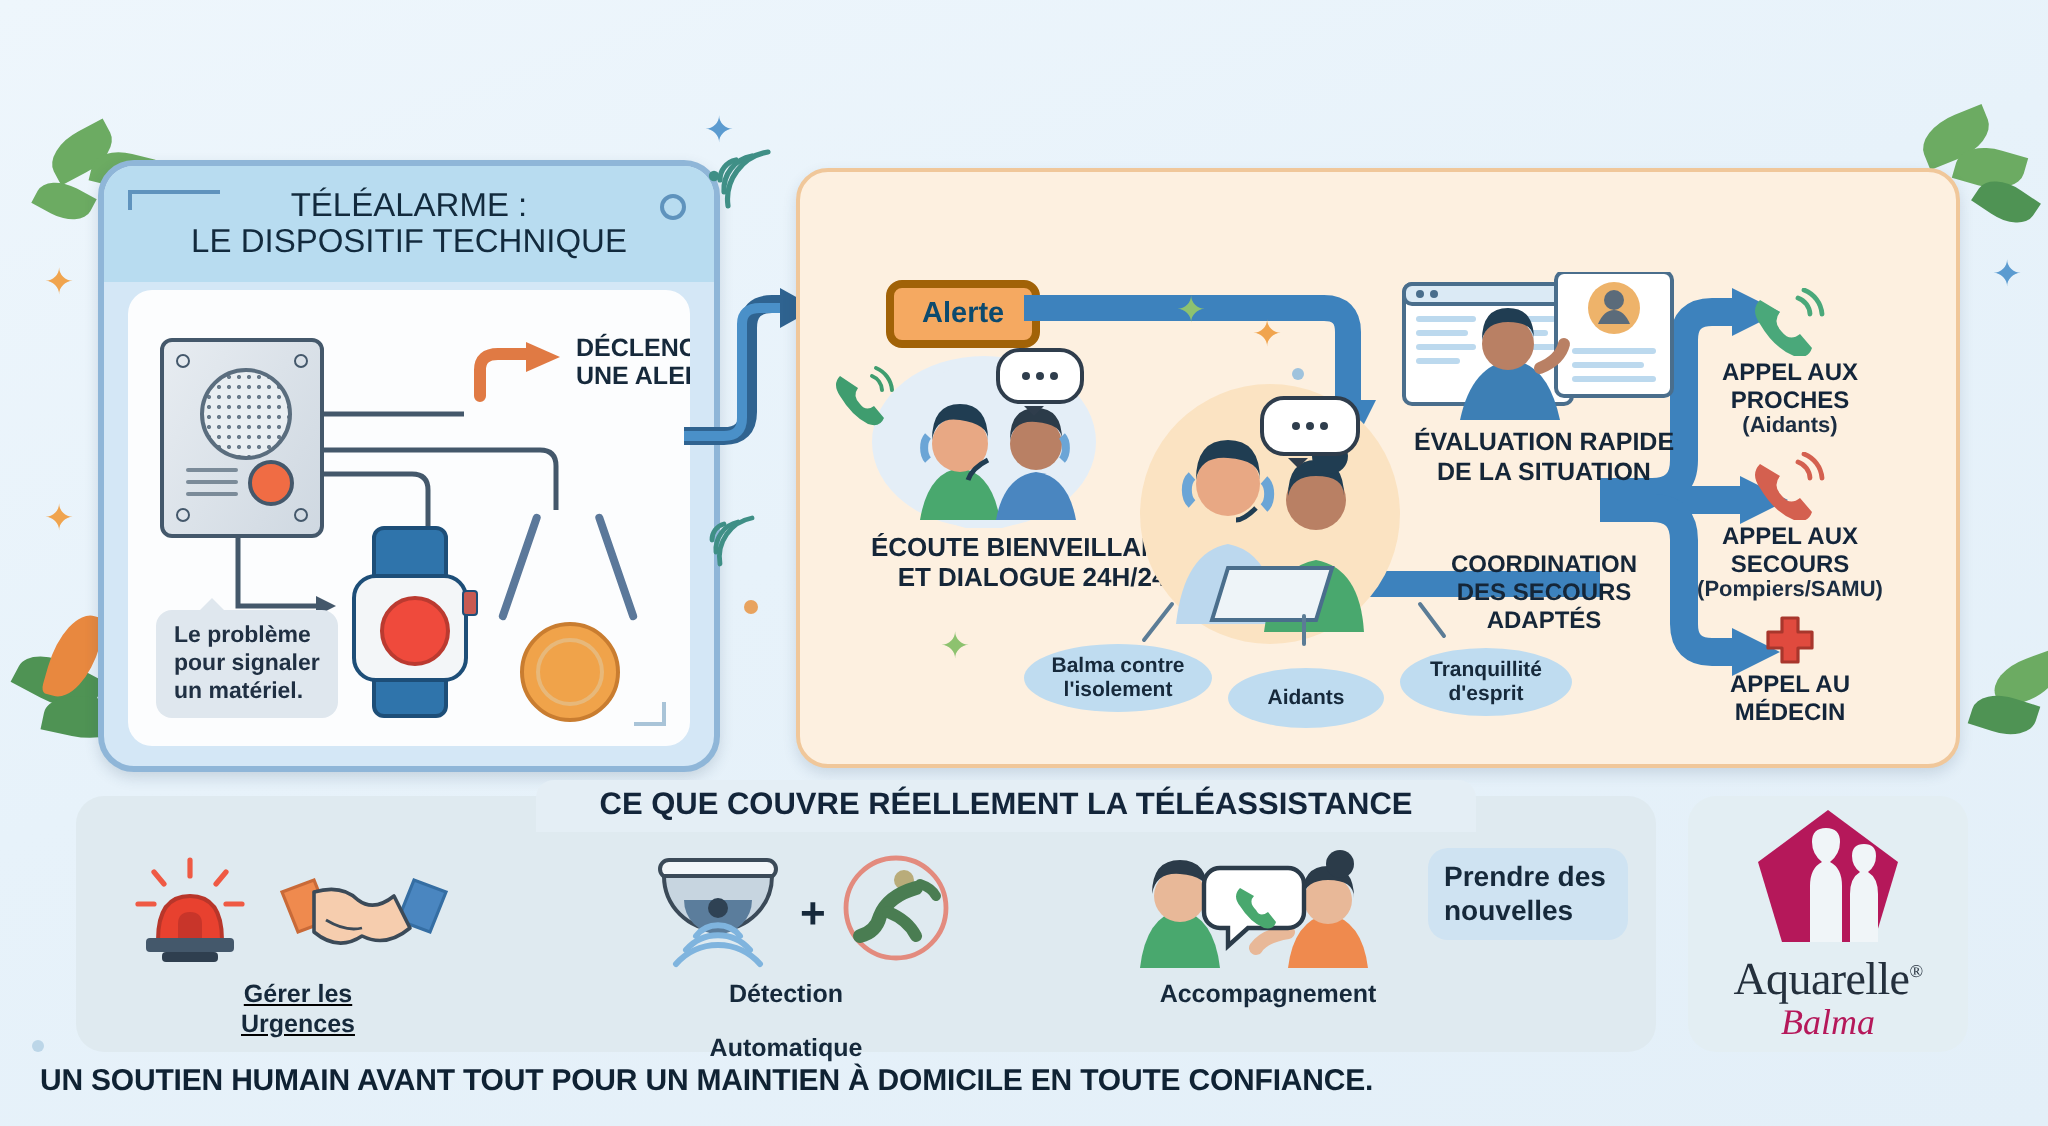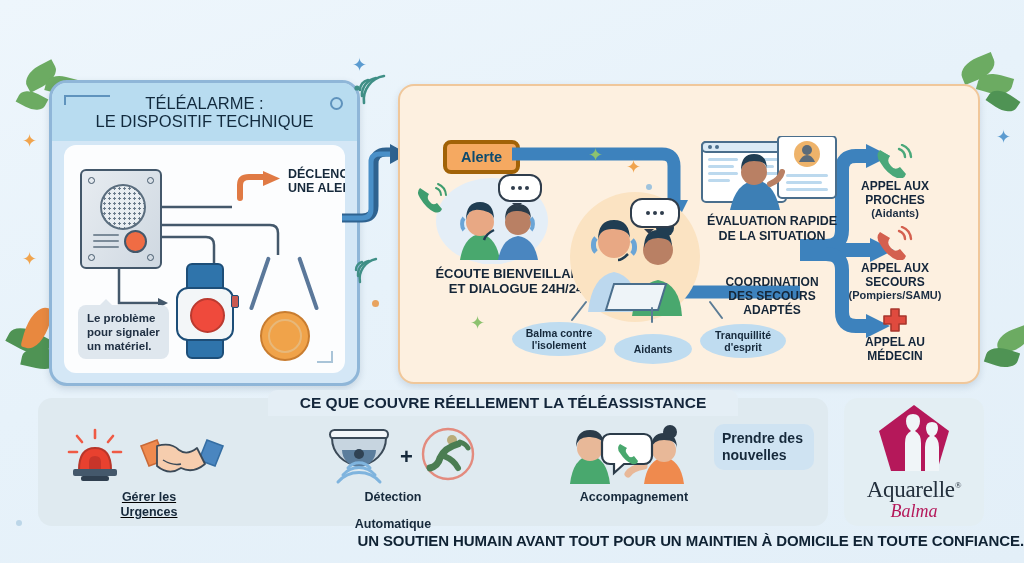--- a/index.html
+++ b/index.html
@@ -159,21 +159,21 @@
 
   .logo-card{position:absolute;left:844px;top:398px;width:140px;height:128px;
     background:#e3eef3;border-radius:14px;display:flex;flex-direction:column;
     align-items:center;justify-content:center;}
   .logo-mark{width:78px;height:72px;}
   .logo-word{font-family:"Liberation Serif",serif;font-size:23px;color:#24303d;margin-top:2px;letter-spacing:-.3px;}
   .logo-word sup{font-size:9px;vertical-align:super;}
   .logo-sub{font-family:"Liberation Serif",serif;font-style:italic;font-size:18px;color:#b5185a;margin-top:-2px;}
 
   .footer{
-    position:absolute;left:0;right:0;top:532px;text-align:right;
+    position:absolute;left:0;right:0;top:532px;text-align:left;
     font-size:15px;font-weight:bold;color:#0f2233;letter-spacing:-.1px;margin-left:20px;
   }
 
   .connector{position:absolute;}
 </style>
 </head>
 <body>
 
 <div class="stage">
 

